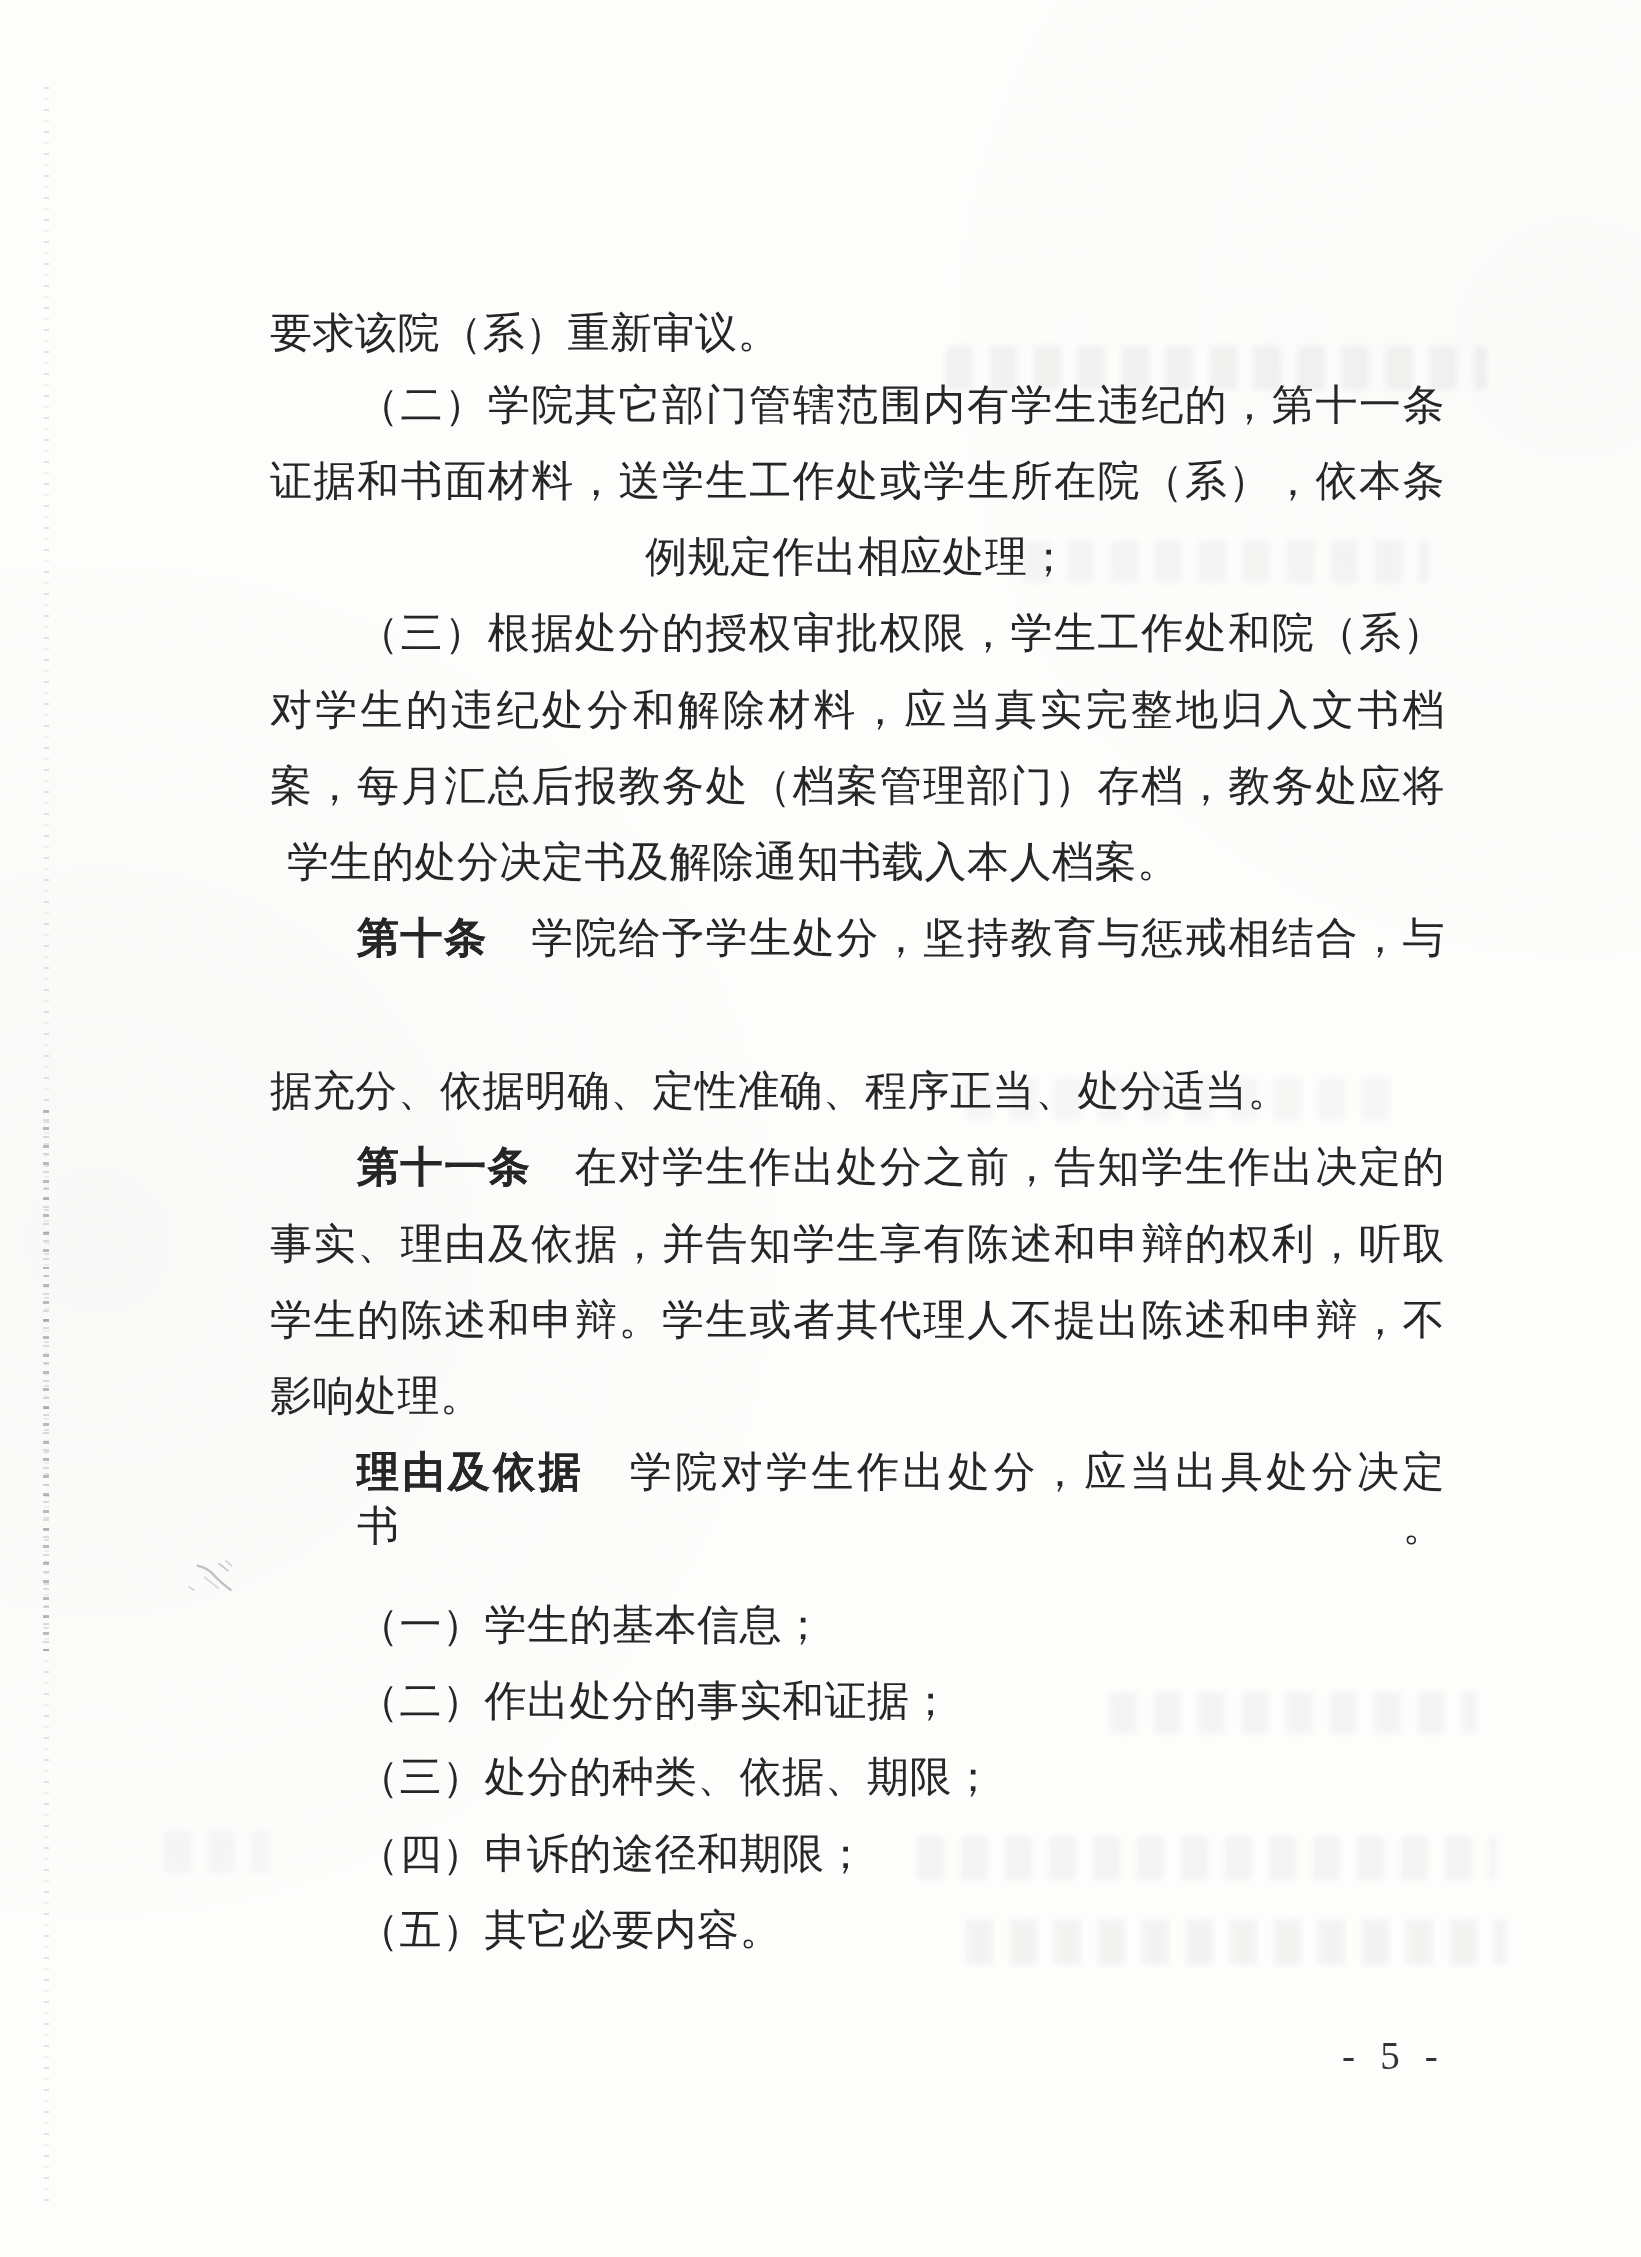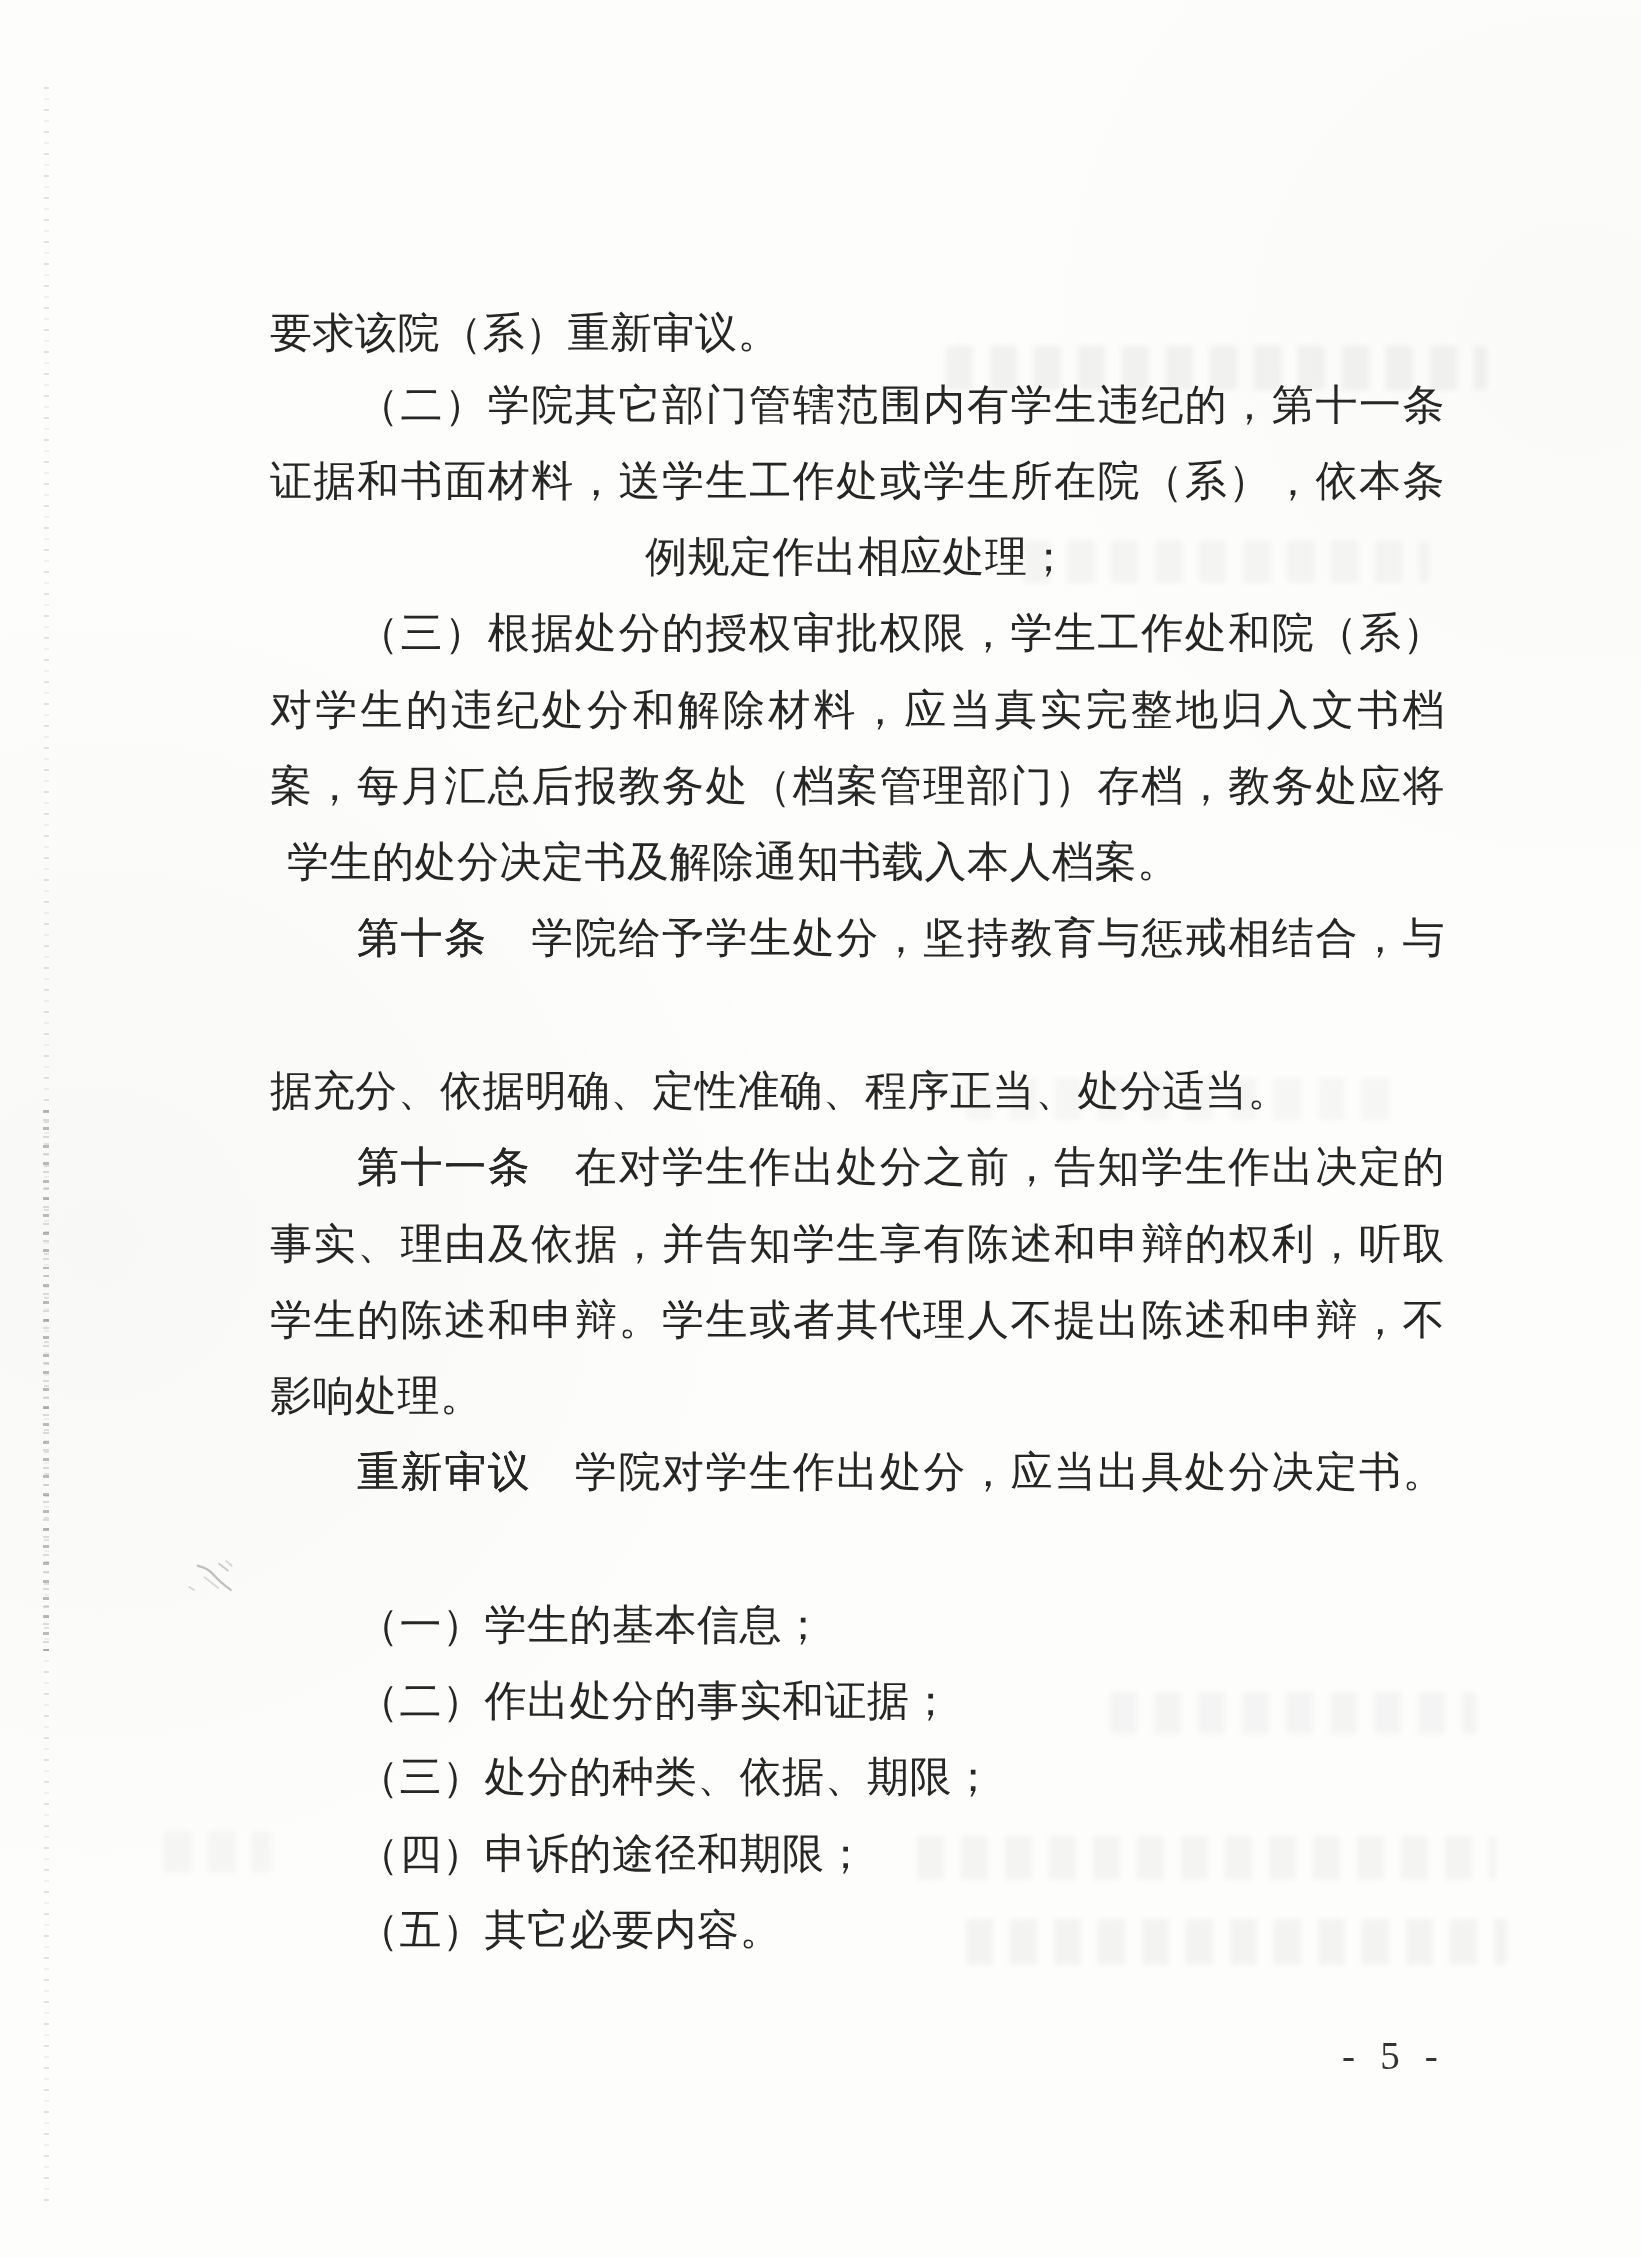--- a/index.html
+++ b/index.html
@@ -26,21 +26,21 @@
     white-space:nowrap;
     color:#262626;
   }
   .line.fill{
     white-space:normal;
     text-align:justify;
     text-align-last:justify;
     text-justify:inter-character;
   }
   .line.indent{padding-left:87px;width:1088px;}
-  .line .bold{font-weight:400;text-shadow:0 0 0.6px currentColor;}
+  .line .bold{font-weight:700;text-shadow:0 0 0.6px currentColor;}
   .page-number{
     position:absolute;
     left:1342px;top:2033px;
     font-size:39px;
     letter-spacing:7.7px;
     color:#333;
   }
   
   .edge-specks{
     position:absolute;left:44px;top:87px;width:4.8px;height:2114px;
@@ -106,21 +106,21 @@
       <div class="line indent fill" style="top: 606px;"><span>（三）根据处分的授权审批权限，学生工作处和院（系）</span></div>
       <div class="line fill" style="top: 683px;"><span>对学生的违纪处分和解除材料，应当真实完整地归入文书档</span></div>
       <div class="line fill" style="top: 759px;"><span>案，每月汇总后报教务处（档案管理部门）存档，教务处应将</span></div>
       <div class="line" style="top: 835px; margin-left: 17px;"><span>学生的处分决定书及解除通知书载入本人档案。</span></div>
       <div class="line indent fill" style="top: 911px;"><span class="bold">第十条</span><span>　学院给予学生处分，坚持教育与惩戒相结合，与</span></div>
       <div class="line" style="top: 1064px;"><span>据充分、依据明确、定性准确、程序正当、处分适当。</span></div>
       <div class="line indent fill" style="top: 1140px;"><span class="bold">第十一条</span><span>　在对学生作出处分之前，告知学生作出决定的</span></div>
       <div class="line fill" style="top: 1217px;"><span>事实、理由及依据，并告知学生享有陈述和申辩的权利，听取</span></div>
       <div class="line fill" style="top: 1293px;"><span>学生的陈述和申辩。学生或者其代理人不提出陈述和申辩，不</span></div>
       <div class="line" style="top: 1369px;"><span>影响处理。</span></div>
-      <div class="line indent fill" style="top: 1445px;"><span class="bold">重新审议</span><span>　学院对学生作出处分，应当出具处分决定书。</span></div>
+      <div class="line indent fill" style="top: 1445px;"><span class="bold">理由及依据</span><span>　学院对学生作出处分，应当出具处分决定书。</span></div>
       <div class="line indent" style="top: 1598px;"><span>（一）学生的基本信息；</span></div>
       <div class="line indent" style="top: 1674px;"><span>（二）作出处分的事实和证据；</span></div>
       <div class="line indent" style="top: 1750px;"><span>（三）处分的种类、依据、期限；</span></div>
       <div class="line indent" style="top: 1827px;"><span>（四）申诉的途径和期限；</span></div>
       <div class="line indent" style="top: 1903px;"><span>（五）其它必要内容。</span></div>
     </div>
 
   <div class="page-number">- 5 -</div>
 
 </div>

